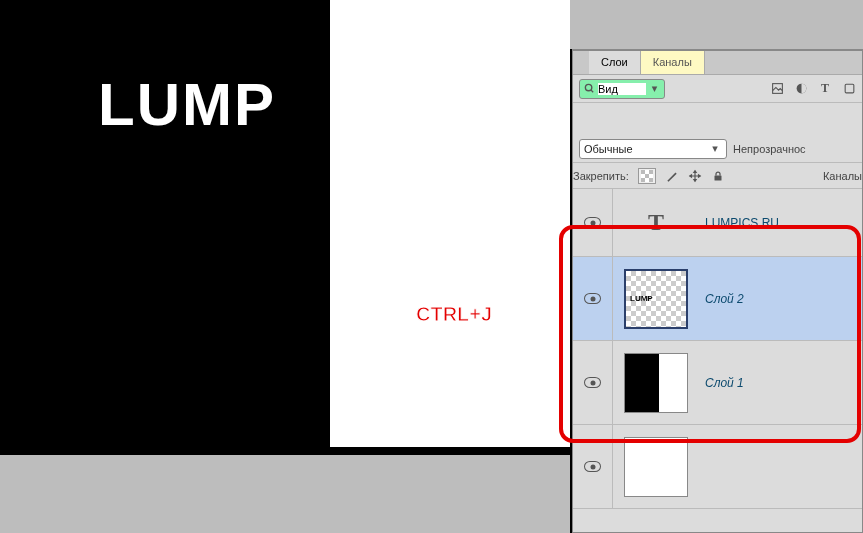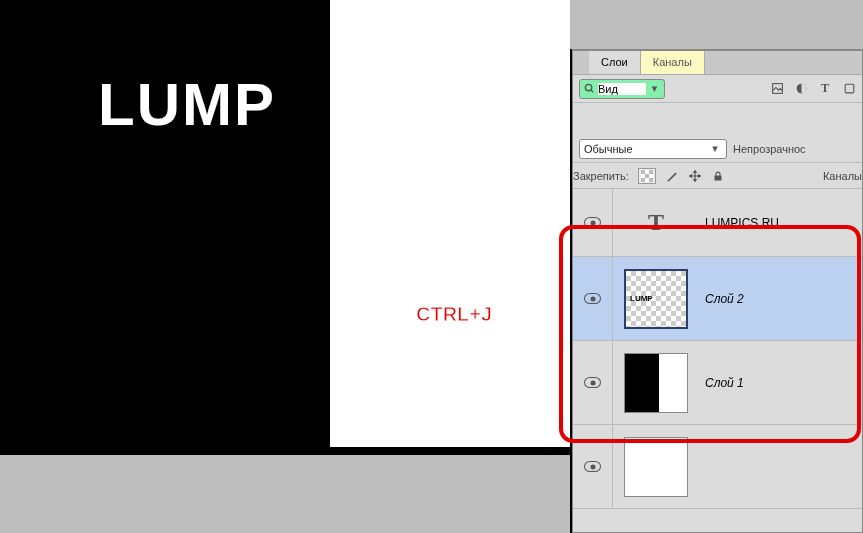--- a/index.html
+++ b/index.html
@@ -63,21 +63,21 @@
   width: 17px; height: 11px; border: 1.5px solid #555; border-radius: 70% / 100%;
   position: relative;
 }
 .eye::after { content: ""; position: absolute; left: 50%; top: 50%; width: 5px; height: 5px; background: #555; border-radius: 50%; transform: translate(-50%, -50%); }
 .thumb-col { width: 86px; height: 100%; display: flex; align-items: center; justify-content: center; }
 .thumb {
   width: 64px; height: 60px; background: #fff; border: 1px solid #888;
   display: flex; align-items: center; justify-content: center; position: relative;
   font-size: 20px;
 }
-.name-col { flex: 1; padding-left: 6px; font-size: 12px; color: #000000; font-style: italic; }
+.name-col { flex: 1; padding-left: 6px; font-size: 12px; color: #0c4a6e; font-style: italic; }
 .name-col.plain { font-style: normal; }
 
 .layer.selected { background: #bcd1ef; }
 .thumb.selected-border { border: 2px solid #2a3f6b; }
 
 .checker {
   background-image:
     linear-gradient(45deg,#ccc 25%,transparent 25%),
     linear-gradient(-45deg,#ccc 25%,transparent 25%),
     linear-gradient(45deg,transparent 75%,#ccc 75%),

